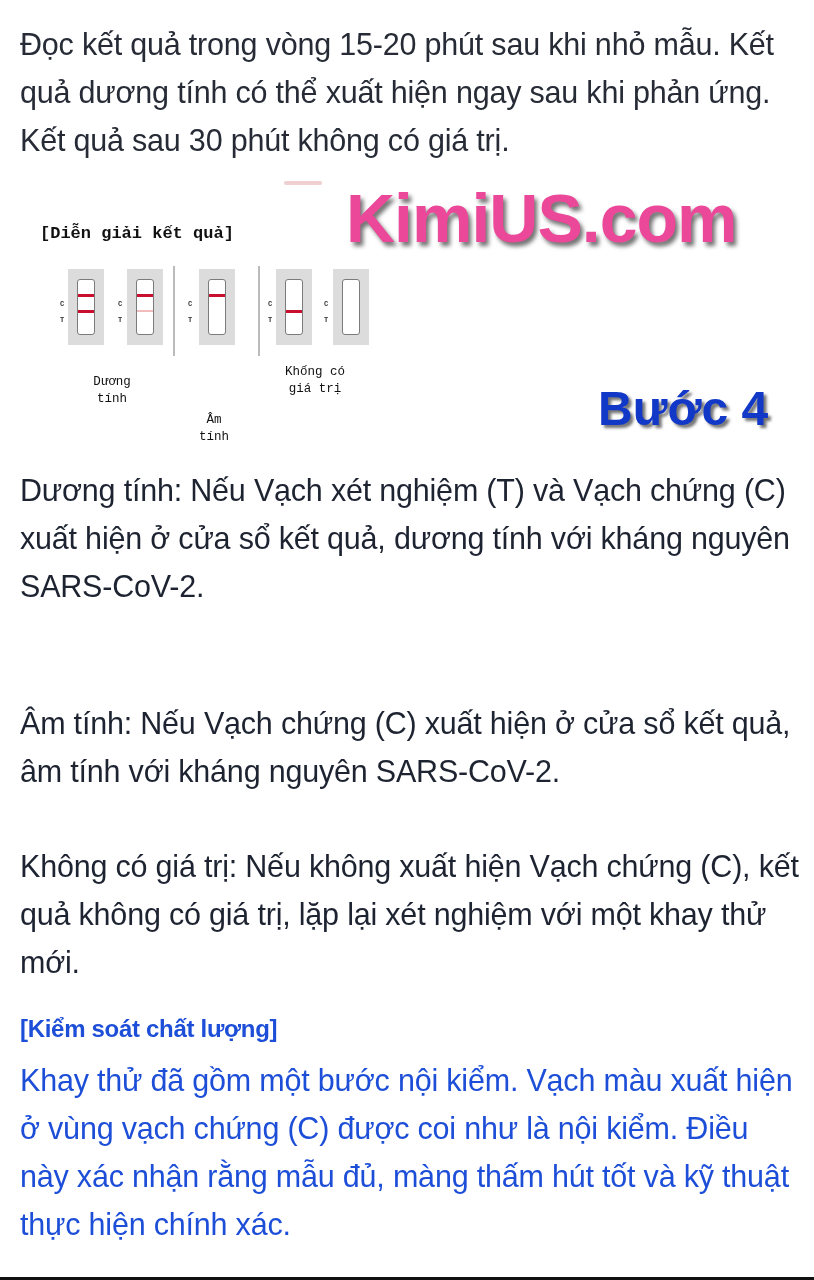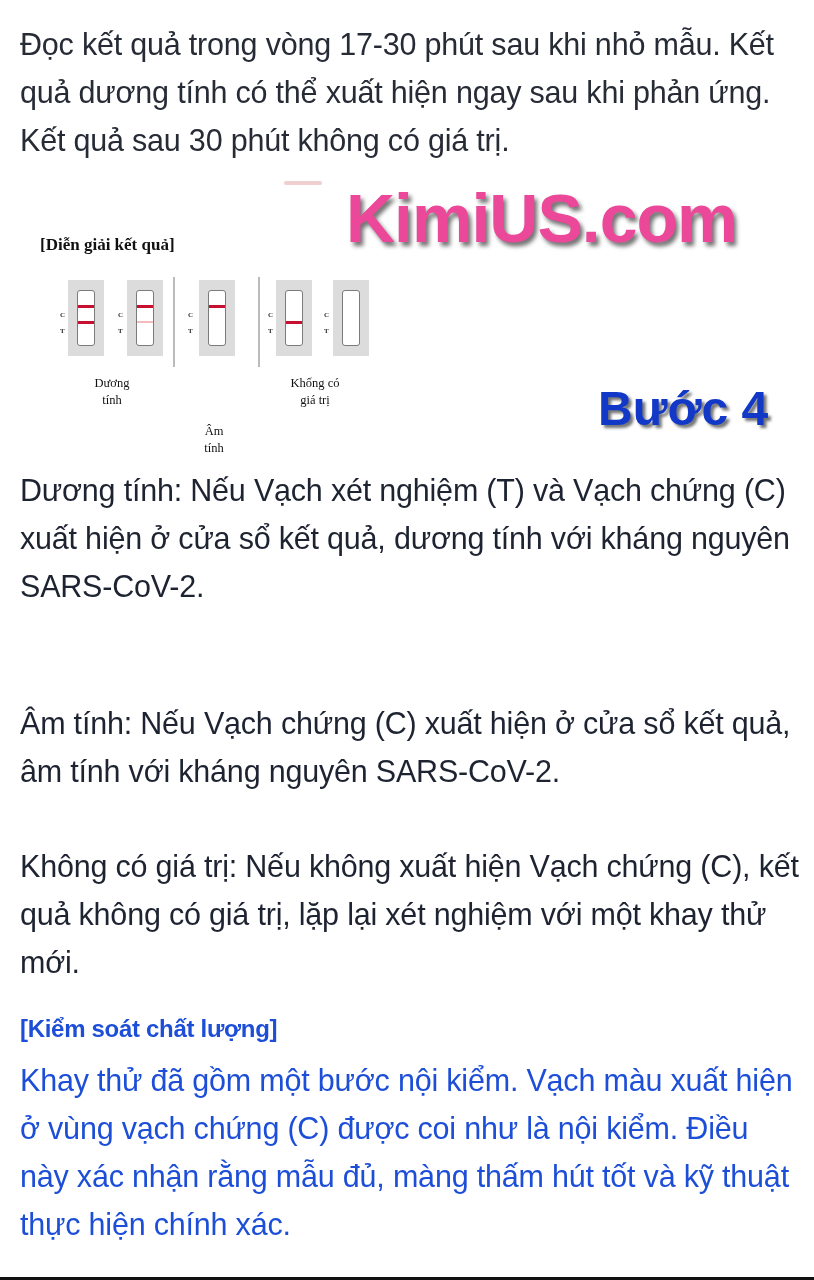--- a/index.html
+++ b/index.html
@@ -11,41 +11,41 @@
     .bold { font-weight: normal; color: #1d2331; }
     .intro { top: 20px; color: #262b36; }
     .p-pos { top: 466px; }
     .p-neg { top: 663px; margin-top: 36px; }
     .p-inv { top: 842px; }
     .qc-title { position: absolute; left: 20px; top: 1003px; font-size: 24px; font-weight: bold; color: #1d4ed8; line-height: 52px; letter-spacing: -0.3px; }
     .qc-body { top: 1056px; color: #1d4ed8; }
     .smudge { position: absolute; left: 284px; top: 181px; width: 38px; height: 4px; background: #efcfcf; border-radius: 2px; }
 
     
-    .diagram { position: absolute; left: 40px; top: 235px; width: 330px; height: 180px; font-family: Liberation Serif, serif; color: #111; }
+    .diagram { position: absolute; left: 40px; top: 224px; width: 330px; height: 180px; font-family: Liberation Mono, monospace; color: #111; }
     .diagram-title { position: absolute; left: 0; top: 0; font-size: 17px; font-weight: bold; }
     .cassette { position: absolute; top: 45px; width: 36px; height: 76px; background: #dcdcdc; }
     .window { position: absolute; left: 9px; top: 10px; width: 16px; height: 54px; background: #fff; border: 1.5px solid #7b7b7b; border-radius: 3px; }
     .band { position: absolute; left: 0; width: 16px; height: 3px; background: #c8102e; }
     .band.faint { background: #f2bcbc; height: 2px; }
     .band.c { top: 14px; }
     .band.t { top: 30px; }
     .lbl { position: absolute; font-size: 7px; font-weight: bold; color: #333; }
     .sep { position: absolute; top: 42px; width: 2px; height: 90px; background: #bbb; }
     .caption { position: absolute; top: 140px; font-size: 12.5px; text-align: center; line-height: 17px; }
 
     
     .brand { position: absolute; left: 346px; top: 178px; font-family: "Liberation Sans", sans-serif; font-weight: bold; font-size: 68px; letter-spacing: -1px; color: #ec4899; text-shadow: 3px 4px 4px rgba(0,0,0,0.55); line-height: 80px; }
     .step { position: absolute; left: 598px; top: 380px; font-family: "Liberation Sans", sans-serif; font-weight: bold; font-size: 48px; color: #1238c8; text-shadow: 3px 3px 3px rgba(0,0,0,0.55); line-height: 58px; text-align: right; }
     .bottom-rule { position: absolute; left: 0; right: 0; top: 1277px; height: 3px; background: #111; }
   </style>
 </head>
 <body>
 
-<div class="para intro">Đọc kết quả trong vòng 17-30 phút sau khi nhỏ mẫu. Kết quả dương tính có thể xuất hiện ngay sau khi phản ứng. Kết quả sau 30 phút không có giá trị.</div>
+<div class="para intro">Đọc kết quả trong vòng 15-20 phút sau khi nhỏ mẫu. Kết quả dương tính có thể xuất hiện ngay sau khi phản ứng. Kết quả sau 30 phút không có giá trị.</div>
 
 <div class="smudge"></div>
 
 <div class="diagram">
   <div class="diagram-title">[Diễn giải kết quả]</div>
 
   <span class="lbl" style="left:20px;top:76px;">C</span>
   <span class="lbl" style="left:20px;top:92px;">T</span>
   <div class="cassette" style="left:28px;">
     <div class="window">
@@ -54,21 +54,21 @@
     </div>
   </div>
   <span class="lbl" style="left:78px;top:76px;">C</span>
   <span class="lbl" style="left:78px;top:92px;">T</span>
   <div class="cassette" style="left:87px;">
     <div class="window">
       <div class="band c"></div>
       <div class="band t faint"></div>
     </div>
   </div>
-  <div class="caption" style="left:40px;width:64px;">
+  <div class="caption" style="left:40px;width:64px;margin-top:10px;">
     <div>Dương</div>
     <div>tính</div>
   </div>
 
   <div class="sep" style="left:133px;"></div>
 
   <span class="lbl" style="left:148px;top:76px;">C</span>
   <span class="lbl" style="left:148px;top:92px;">T</span>
   <div class="cassette" style="left:159px;">
     <div class="window">

